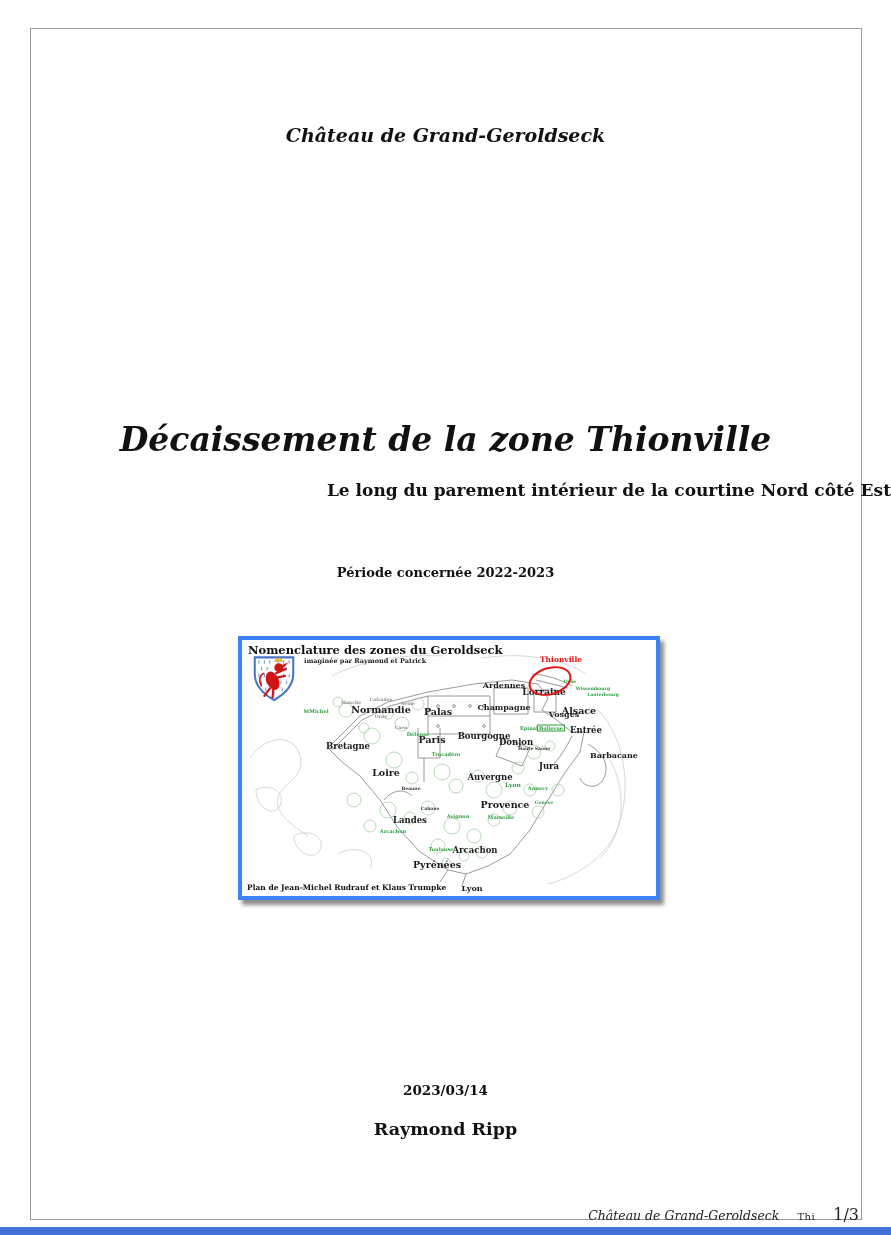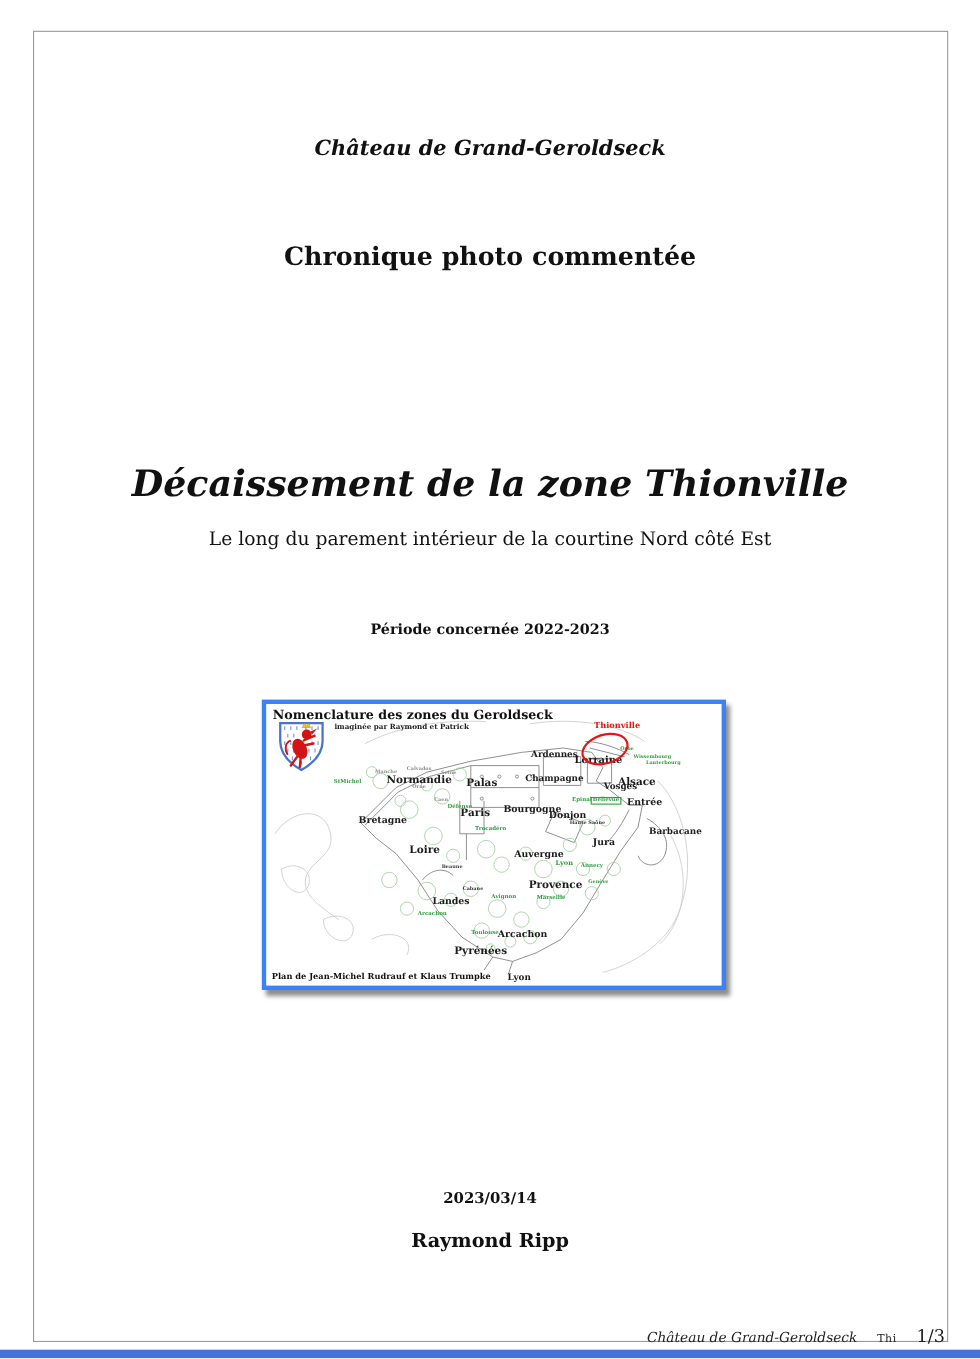--- a/index.html
+++ b/index.html
@@ -11,21 +11,21 @@
     overflow:hidden;
   }
   .page-border{
     position:absolute;left:30px;top:28px;width:830px;height:1190px;
     border:1px solid #999;
   }
   .center-text{position:absolute;left:0;width:891px;text-align:center;color:#111;}
   .doc-title{top:124px;font-size:19px;font-weight:bold;font-style:italic;}
   .doc-subtitle{top:220px;font-size:23px;font-weight:bold;}
   .main-title{top:420px;font-size:33px;font-weight:bold;font-style:italic;}
-  .main-subtitle{top:480px;font-size:17px;font-weight:normal;}
+  .main-subtitle{top:480px;font-size:17px;font-weight:bold;text-align:right;}
   .period{top:565px;font-size:13px;font-weight:bold;}
   .date-line{top:1082px;font-size:13.5px;font-weight:bold;}
   .author-line{top:1119px;font-size:17.5px;font-weight:bold;}
 
   .footer{
     position:absolute;right:32px;top:1205px;height:22px;
     display:flex;align-items:baseline;gap:18px;color:#222;
   }
   .footer .ftitle{font-style:italic;font-size:12.5px;}
   .footer .fsection{font-size:10px;letter-spacing:.5px;}
@@ -72,21 +72,20 @@
     transform:rotate(-17deg);
   }
 </style>
 </head>
 <body>
 
 <div class="page">
   <div class="page-border"></div>
 
   <div class="center-text doc-title">Château de Grand-Geroldseck</div>
-  <div class="center-text doc-subtitle">Chronique photo commentée</div>
   <div class="center-text main-title">Décaissement de la zone Thionville</div>
   <div class="center-text main-subtitle">Le long du parement intérieur de la courtine Nord côté Est</div>
   <div class="center-text period">Période concernée 2022-2023</div>
 
   <div class="map-box">
 
     <svg class="plan-svg" viewBox="0 0 414 256" aria-hidden="true">
       <g stroke="#cdcdcd" stroke-width="0.8" fill="none">
         <path d="M8,118 C22,96 52,92 58,116 C64,138 40,142 36,158 C32,174 52,186 66,196"></path>
         <path d="M14,150 C28,142 44,152 38,166 C32,178 14,168 14,150 Z"></path>

